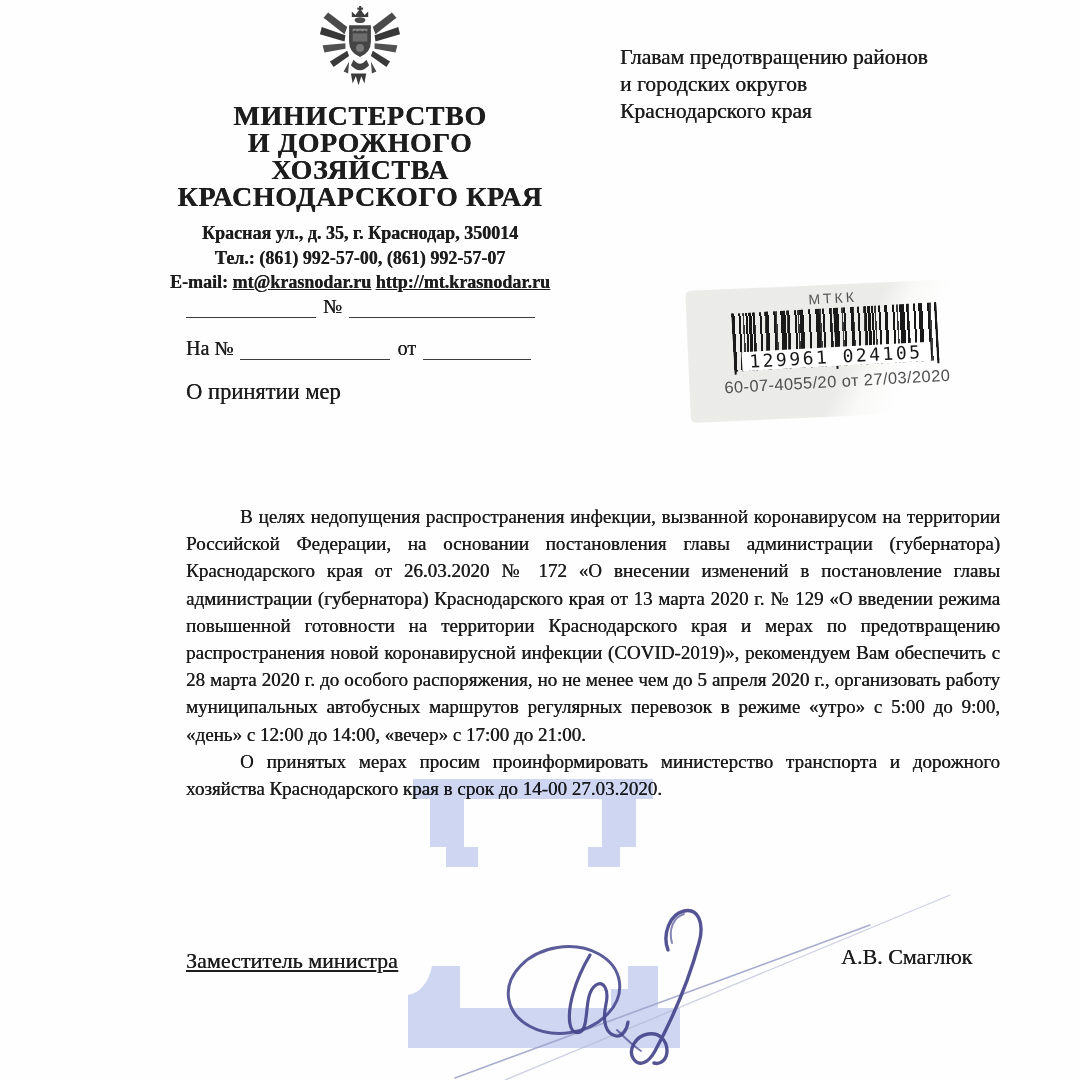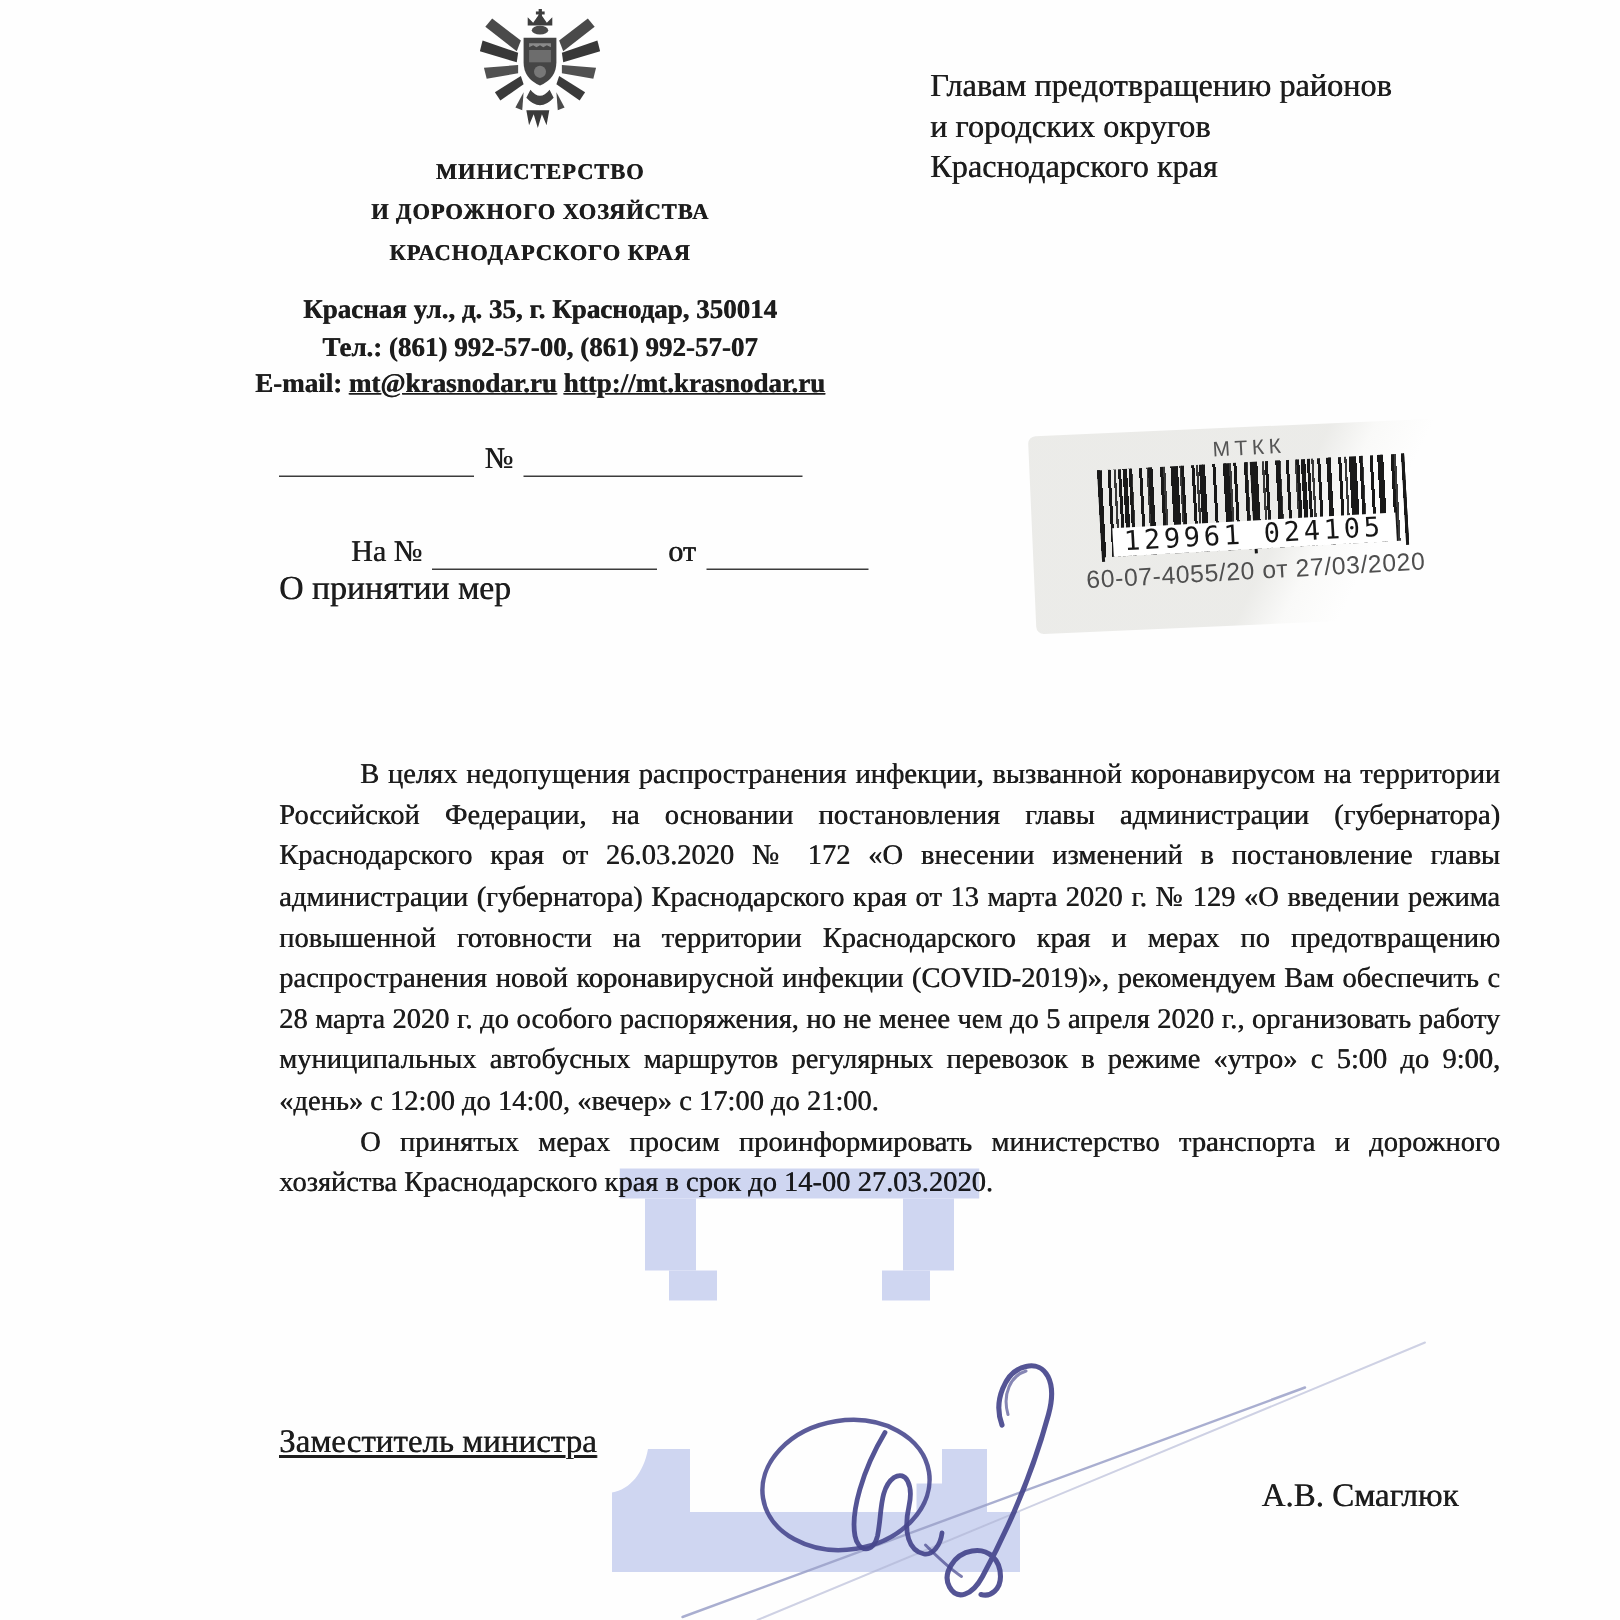--- a/index.html
+++ b/index.html
@@ -6,32 +6,32 @@
   .page{
     position:relative;width:1080px;height:1080px;background:#fefefe;overflow:hidden;
     font-family:"Liberation Serif","DejaVu Serif",serif;color:#1d1d1d;
   }
   .abs{position:absolute;}
   .thick{text-shadow:0.35px 0 0 currentColor;}
 
   
   .sender{left:170px;top:3px;width:380px;text-align:center;z-index:2;}
   .emblem{display:block;margin:0 auto;}
-  .ministry{margin-top:11px;font-size:15px;font-weight:bold;line-height:27px;letter-spacing:0.6px;}
+  .ministry{margin-top:11px;font-size:28px;font-weight:bold;line-height:27px;letter-spacing:0.6px;}
   .contact{margin-top:11px;font-size:18px;font-weight:bold;line-height:24.5px;}
   .u{text-decoration:underline;}
 
   
   .addressee{left:620px;top:44px;width:420px;font-size:21.5px;line-height:27px;z-index:2;}
 
   
   .refline{display:flex;align-items:flex-end;gap:7px;font-size:20px;z-index:2;height:24px;}
   .refline .blank{border-bottom:1.6px solid #3c3c3c;height:22px;display:inline-block;}
   .ref1{left:186px;top:294px;}
-  .ref2{left:186px;top:356px;margin-left:48px;}
+  .ref2{left:186px;top:336px;}
   .subject{left:186px;top:379px;font-size:22.5px;z-index:2;}
 
   
   .scan-shadow{
     left:688px;top:284px;width:318px;height:132px;z-index:1;border-radius:5px;
     transform:rotate(-2.5deg);
     background:linear-gradient(118deg, rgba(205,205,198,0.38) 52%, rgba(228,228,222,0.18) 60%, rgba(255,255,255,0) 70%);
   }
   .barcode-block{left:700px;top:290px;width:270px;transform:rotate(-3.2deg);text-align:center;z-index:3;}
   .barcode-label{font-family:"Liberation Sans",sans-serif;font-size:14px;letter-spacing:3px;color:#555;}
@@ -51,21 +51,21 @@
   .barcode-reg{margin-top:6px;font-family:"Liberation Sans",sans-serif;font-size:16.5px;color:#4f4f4f;letter-spacing:0.4px;white-space:nowrap;}
 
   
   .body-text{left:186px;top:461px;width:814px;font-size:19px;line-height:27.2px;text-align:justify;z-index:2;margin-top:42px;}
   .body-text p{margin:0;text-indent:54px;}
   .p2lead{display:block;text-indent:54px;text-align-last:justify;}
   .p2italic{display:block;font-style:italic;}
 
   
   .sign-position{left:186px;top:948px;font-size:22px;z-index:2;text-decoration:underline;}
-  .sign-name{left:841px;top:984px;font-size:22px;z-index:2;text-align:center;}
+  .sign-name{left:841px;top:944px;font-size:22px;z-index:2;text-align:center;}
 
   
   .wm{mix-blend-mode:multiply;z-index:5;}
   .wm-text{
     left:284px;top:889px;font-family:"Liberation Sans","DejaVu Sans",sans-serif;
     font-weight:bold;font-size:63px;line-height:1;letter-spacing:34px;
     color:#d0d0d4;opacity:0.85;white-space:nowrap;
   }
   .wm-text .o{color:#b2bce9;}
   .wm-shape{opacity:0.55;}

